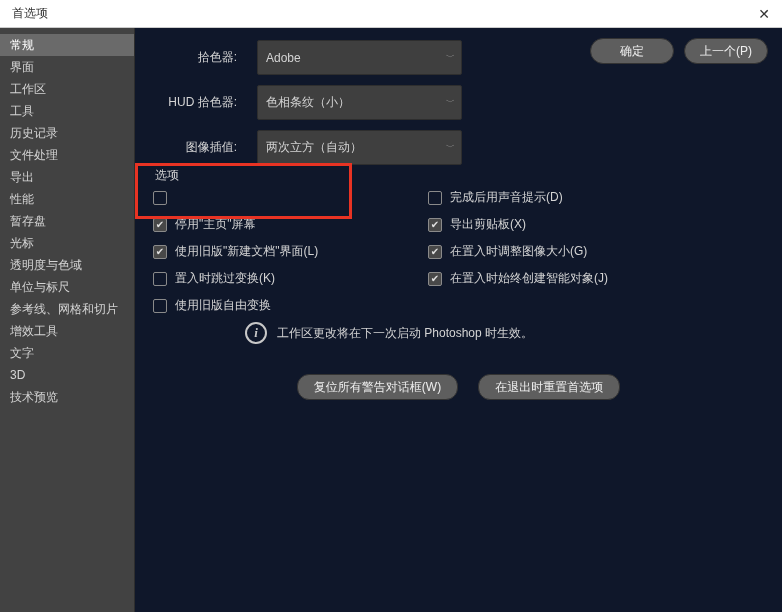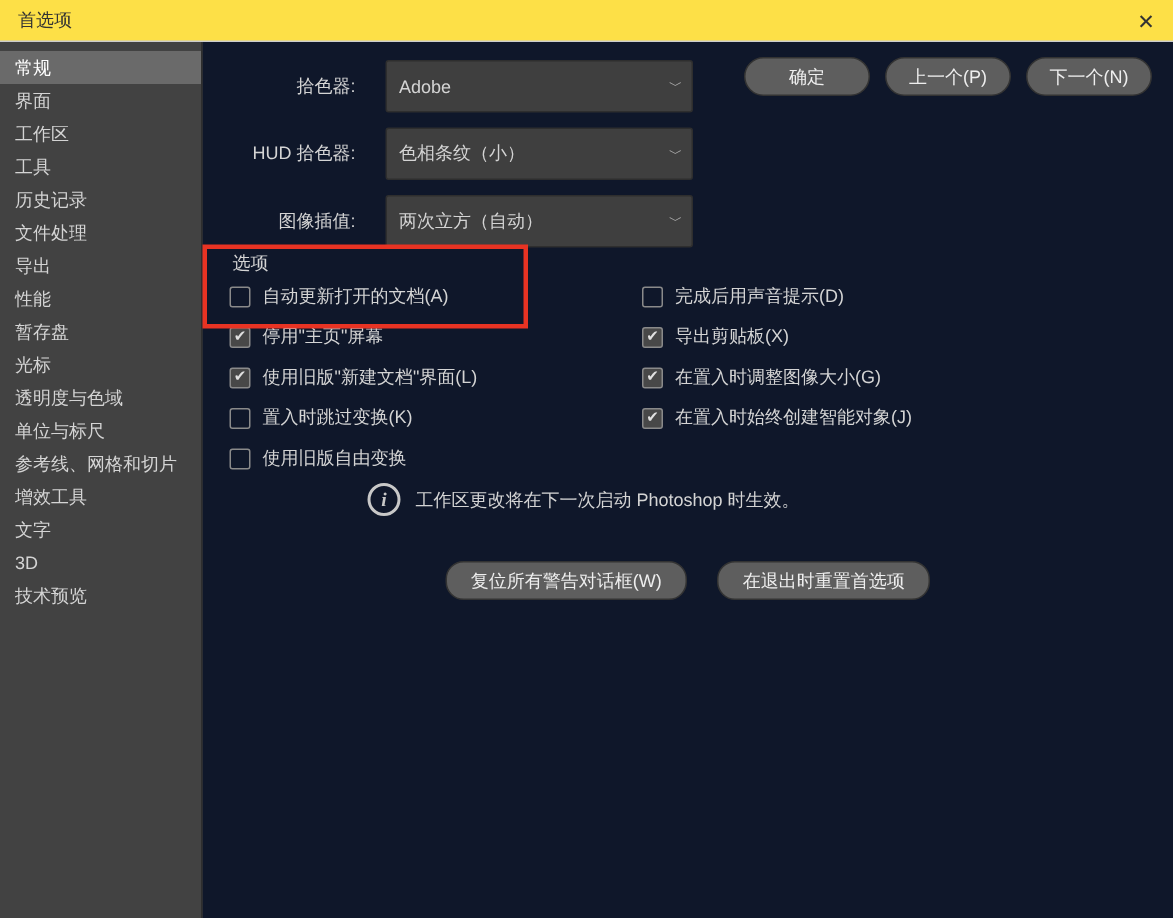--- a/index.html
+++ b/index.html
@@ -8,21 +8,21 @@
   height: 612px;
   background: #e8e8e8;
   font-family: "Microsoft YaHei", "PingFang SC", sans-serif;
   font-size: 12px;
   color: #d4d4d4;
   overflow: hidden;
 }
 
 .titlebar {
   height: 28px;
-  background: #fde047;
+  background: #ffffff;
   display: flex;
   align-items: center;
   justify-content: space-between;
   padding: 0 8px;
   border-bottom: 1px solid #ccc;
 }
 .titlebar .title { color: #333; font-size: 12px; padding-left: 4px; }
 .titlebar .close {
   width: 20px; height: 20px;
   display: flex; align-items: center; justify-content: center;
@@ -268,21 +268,20 @@
       </div>
     </div>
 
     <div class="fieldset">
       <span class="fieldset-legend">选项</span>
       <div class="fieldset-body">
         <div class="options-grid">
 
           <div class="check-row">
             <span class="checkbox"></span>
-            <span>自动更新打开的文档(A)</span>
           </div>
           <div class="check-row">
             <span class="checkbox"></span>
             <span>完成后用声音提示(D)</span>
           </div>
 
           <div class="check-row">
             <span class="checkbox checked">
                 <span class="mark">✔</span>
               </span>
@@ -337,17 +336,16 @@
           <div class="flat-button">在退出时重置首选项</div>
         </div>
       </div>
     </div>
 
     <div class="highlight-box" style="top:135px; left:0px; width:217px; height:56px;"></div>
 
     <div class="right-buttons">
       <div class="pill-button">确定</div>
       <div class="pill-button">上一个(P)</div>
-      <div class="pill-button">下一个(N)</div>
     </div>
 
   </div>
 </div>
 
 </body></html>

